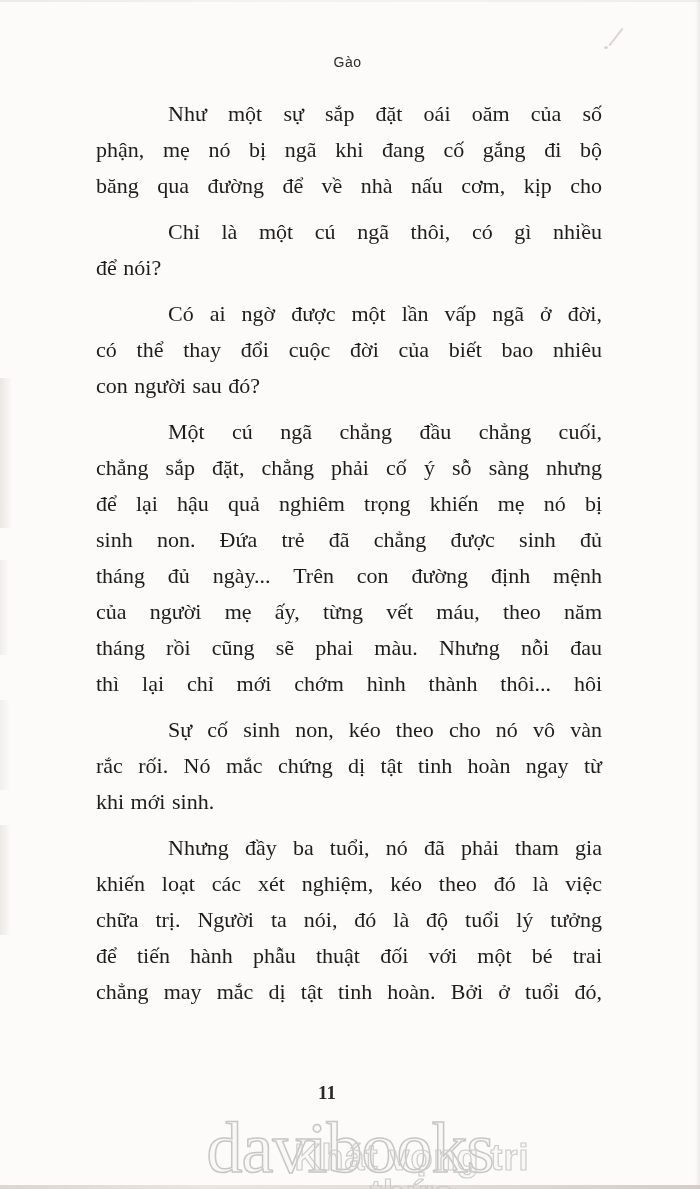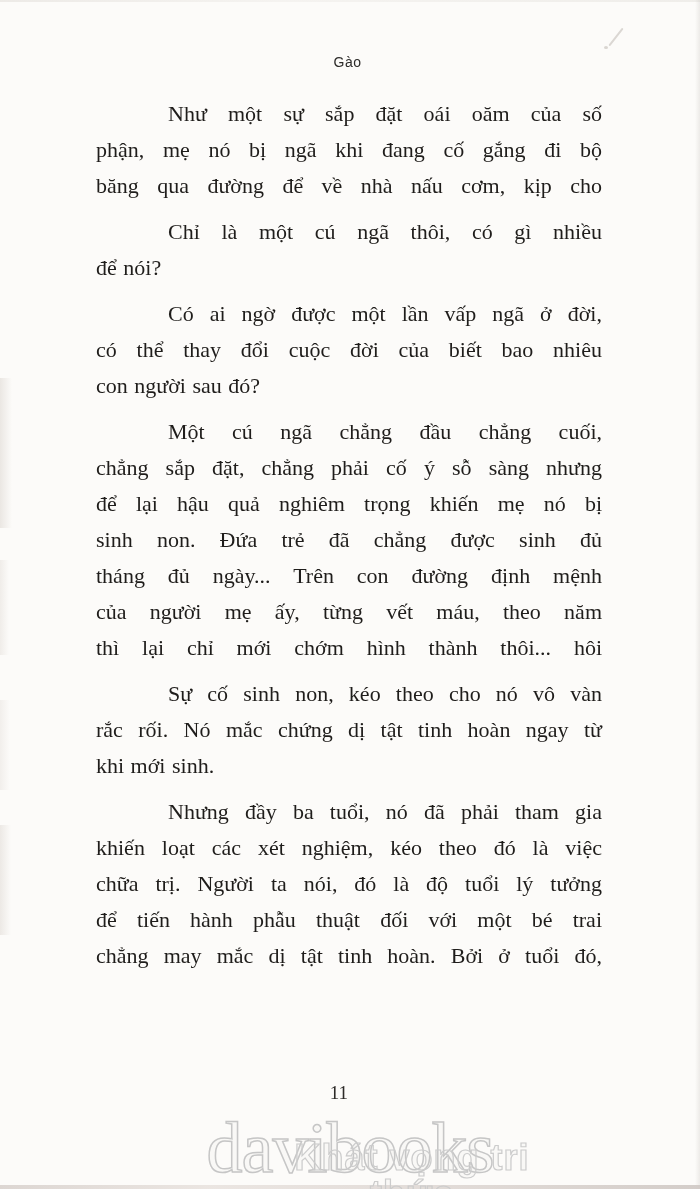--- a/index.html
+++ b/index.html
@@ -64,21 +64,21 @@
     font-size: 22px; line-height: 36px; color: #1f1d1b;
   }
   .para + .para { margin-top: 10px; }
   .line { text-align: justify; text-align-last: justify; word-spacing: 1px; }
   .line.first { text-indent: 72px; }
   .line.end { text-align-last: left; }
 
   
   .page-number {
     position: absolute; top: 1082px; left: 318px; width: 30px;
-    text-align: right; font-size: 19px; font-weight: normal; color: #2c2a28;
+    text-align: left; font-size: 19px; font-weight: bold; color: #2c2a28;
     z-index: 3;
   }
 
   
   .watermark { position: absolute; left: 0; top: 0; width: 700px; height: 1189px;
     pointer-events: none; z-index: 2; }
   .wm-brand {
     position: absolute; top: 1112px; left: 148px; width: 404px;
     font-family: "Liberation Serif", "DejaVu Serif", serif;
     font-weight: normal; font-size: 72px; line-height: 1;
@@ -129,20 +129,21 @@
       <div class="line end">con người sau đó?</div>
     </div>
 
     <div class="para">
       <div class="line first">Một cú ngã chẳng đầu chẳng cuối,</div>
       <div class="line">chẳng sắp đặt, chẳng phải cố ý sỗ sàng nhưng</div>
       <div class="line">để lại hậu quả nghiêm trọng khiến mẹ nó bị</div>
       <div class="line">sinh non. Đứa trẻ đã chẳng được sinh đủ</div>
       <div class="line">tháng đủ ngày... Trên con đường định mệnh</div>
       <div class="line">của người mẹ ấy, từng vết máu, theo năm</div>
+      <div class="line">tháng rồi cũng sẽ phai màu. Nhưng nỗi đau</div>
       <div class="line">thì lại chỉ mới chớm hình thành thôi... hôi</div>
     </div>
 
     <div class="para">
       <div class="line first">Sự cố sinh non, kéo theo cho nó vô vàn</div>
       <div class="line">rắc rối. Nó mắc chứng dị tật tinh hoàn ngay từ</div>
       <div class="line end">khi mới sinh.</div>
     </div>
 
     <div class="para">

